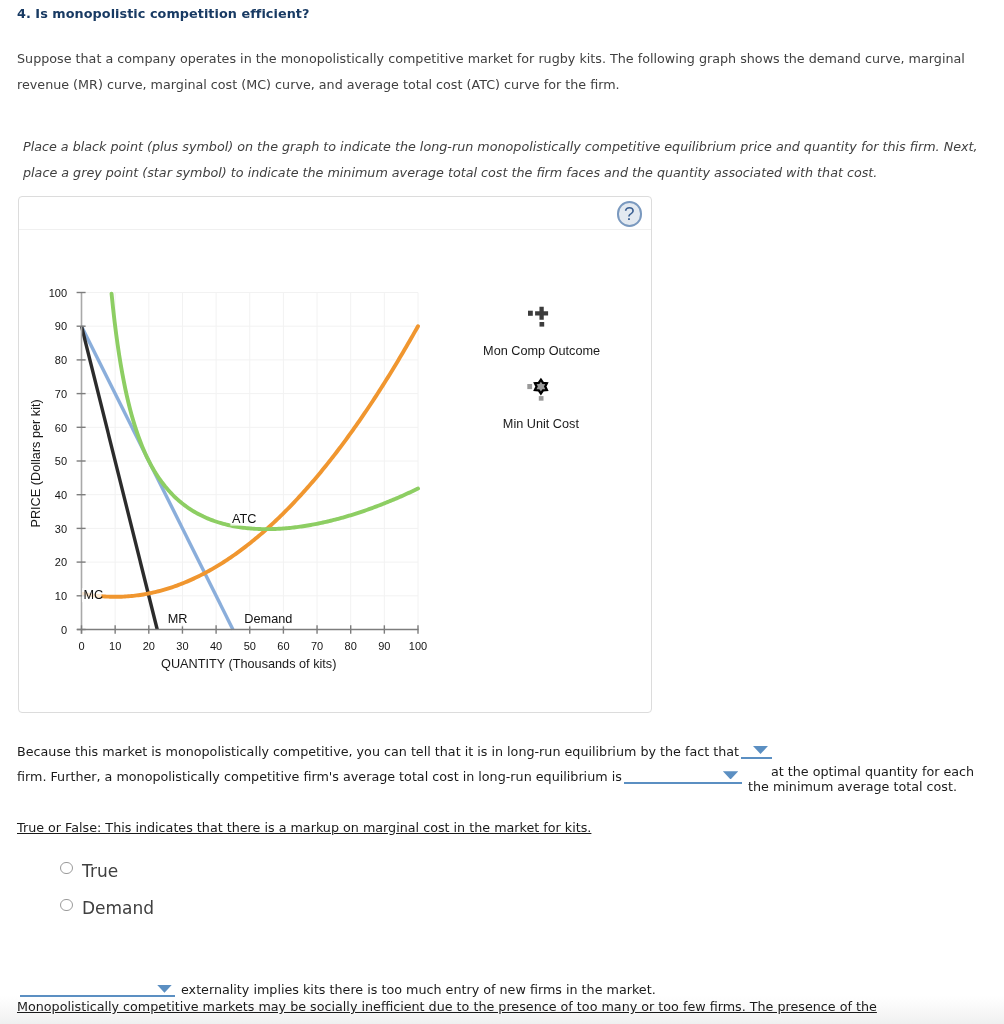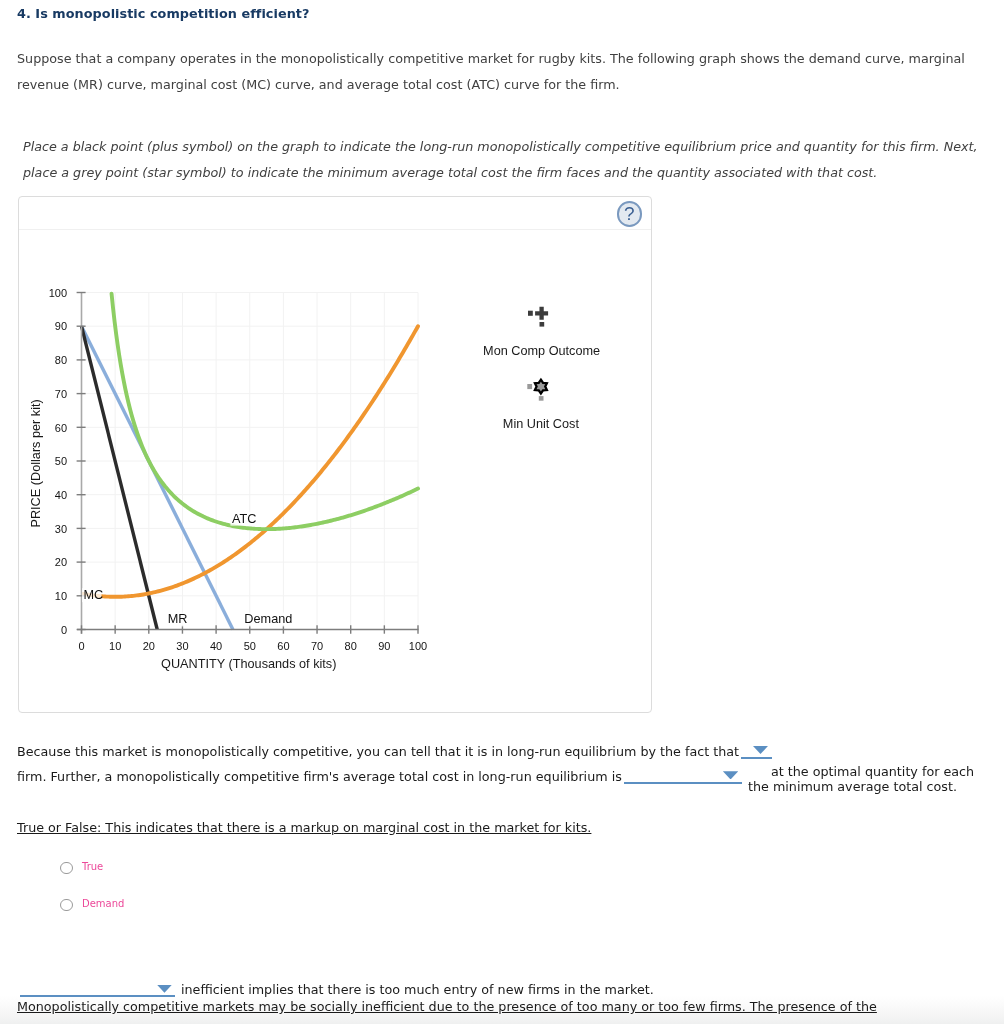--- a/index.html
+++ b/index.html
@@ -27,21 +27,21 @@
 
   
   .ftext{position:absolute;font-size:12.73px;color:#1a1a1a;white-space:nowrap;}
   .dd{position:absolute;height:18px;cursor:pointer;}
   .dd .bar{position:absolute;left:0;bottom:0;height:2px;background:#5B8FC2;width:100%;}
   .dd .tri{position:absolute;width:15.4px;height:8.2px;background:#5B8FC2;
            clip-path:polygon(0 0,100% 0,50% 100%);}
   .radio-row{position:absolute;left:60px;}
   .radio{position:absolute;width:12.6px;height:12.6px;border:1.1px solid #9a9a9a;border-radius:50%;
          background:#fff;box-sizing:border-box;cursor:pointer;}
-  .radio-label{position:absolute;font-size:10px;color:#ec4899;}
+  .radio-label{position:absolute;font-size:17px;color:#404040;}
 </style>
 </head>
 <body>
 
 <div class="page">
   <div class="bottombar"></div>
   <div class="qtitle">4. Is monopolistic competition efficient?</div>
 
   <div class="para p-intro">Suppose that a company operates in the monopolistically competitive market for rugby kits. The following graph shows the demand curve, marginal revenue (MR) curve, marginal cost (MC) curve, and average total cost (ATC) curve for the firm.</div>
   <div class="para p-instr italic">Place a black point (plus symbol) on the graph to indicate the long-run monopolistically competitive equilibrium price and quantity for this firm. Next, place a grey point (star symbol) to indicate the minimum average total cost the firm faces and the quantity associated with that cost.</div>
@@ -179,15 +179,15 @@
     <span class="radio-label" style="left:22px;top:861px;">True</span>
     <span class="radio" style="left:0px;top:898.8px;"></span>
     <span class="radio-label" style="left:22px;top:898px;">Demand</span>
   </div>
 
   <div class="ftext" style="left:17px;top:999px;text-decoration:underline;">Monopolistically competitive markets may be socially inefficient due to the presence of too many or too few firms. The presence of the</div>
   <div class="dd" style="left:20.4px;top:984.6px;width:154.7px;height:12.9px;">
     <span class="tri" style="left:136.4px;top:0px;"></span>
     <span class="bar"></span>
   </div>
-  <div class="ftext" style="left:181px;top:982px;">inefficient implies that there is too much entry of new firms in the market.</div>
+  <div class="ftext" style="left:181px;top:982px;">externality implies kits there is too much entry of new firms in the market.</div>
 
 </div>
 
 </body></html>

